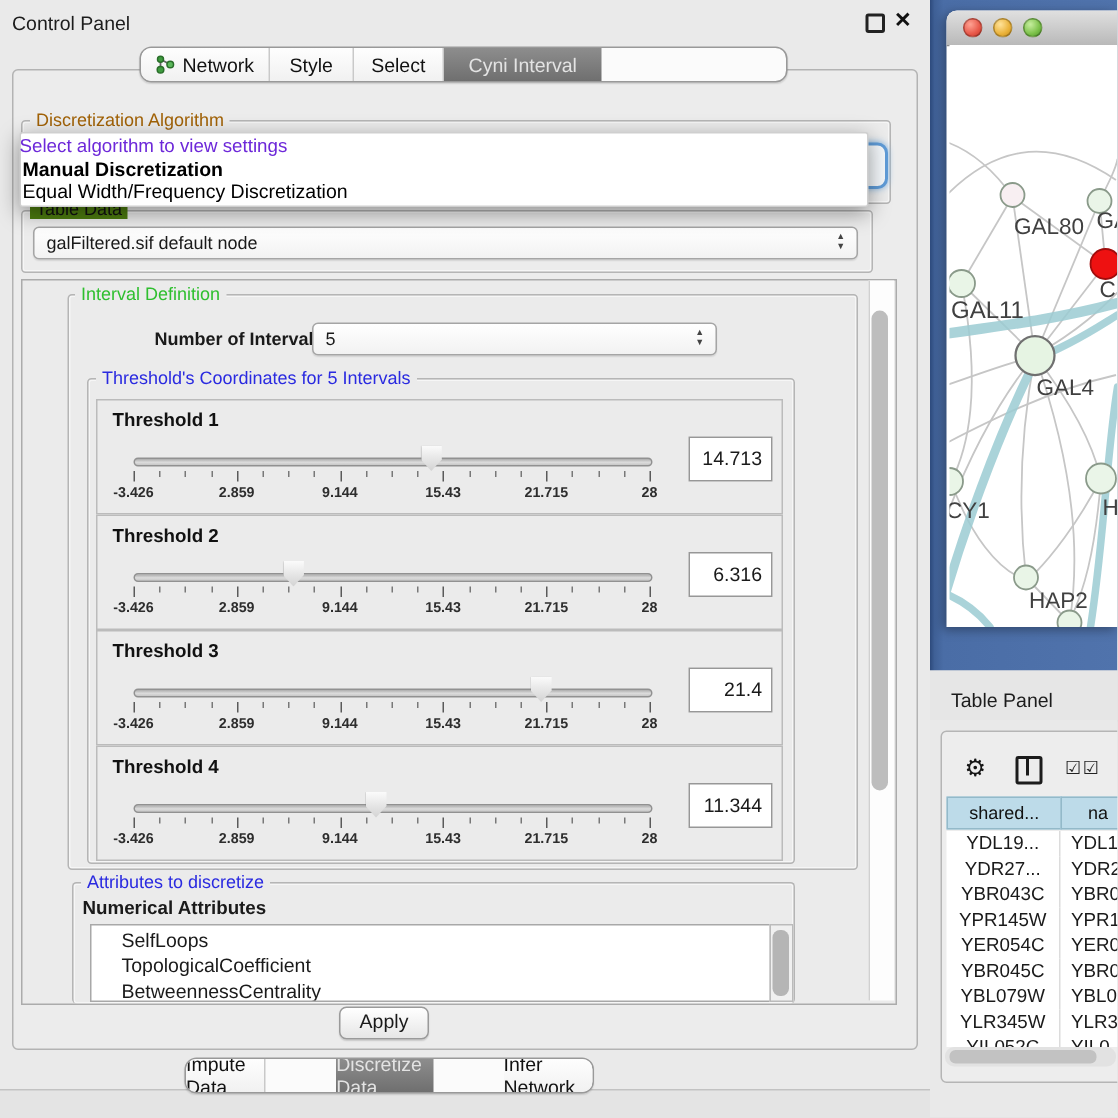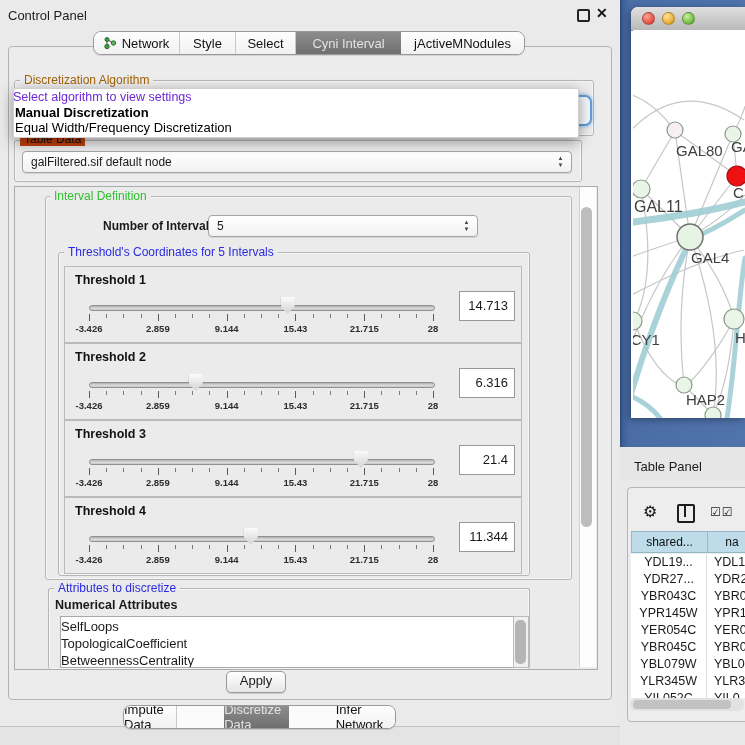--- a/index.html
+++ b/index.html
@@ -46,21 +46,21 @@
          clip-path:polygon(0 0,100% 0,100% 55%,50% 100%,0 55%);filter:drop-shadow(0 0 1px #777);}
   .ticks{position:absolute;left:0;top:23px;width:344px;height:8px;}
   .ticks .tick{position:absolute;top:0;width:1px;height:7px;background:#5a5a5a;}
   .ticks .tick.minor{height:4px;background:#787878;}
   .tick-labels{position:absolute;left:0;top:32px;width:344px;height:12px;}
   .tick-labels span{position:absolute;transform:translateX(-50%);font-size:9.5px;font-weight:bold;color:#2d2d2d;white-space:nowrap;}
   .thr-value{position:absolute;left:394px;top:24px;width:48px;height:28px;background:#fff;border:1px solid #979797;
              font-size:13px;text-align:right;line-height:28px;padding-right:6px;}
 
   .listbox{background:#fff;border:1px solid #a8a8a8;font-size:13px;overflow:hidden;}
-  .listbox div{padding-left:0;line-height:17px;white-space:nowrap;}
+  .listbox div{padding-left:20px;line-height:17px;white-space:nowrap;}
 
   .button{background:linear-gradient(#ffffff,#e6e6e6);border:1px solid #9a9a9a;border-radius:5px;
           font-size:13px;text-align:center;line-height:18px;box-shadow:0 1px 1px rgba(0,0,0,.15);}
 
   
   .popup{left:13px;top:88px;width:564px;height:48px;background:#fff;border:1px solid #cfcfcf;border-radius:2px;
          box-shadow:0 4px 14px rgba(0,0,0,.4);z-index:50;}
   .popup-ph{left:13px;top:90px;width:564px;text-align:left;font-size:12.5px;color:#6d28d9;z-index:51;}
   .popup-i1{left:15px;top:105px;font-size:13px;font-weight:bold;color:#000;z-index:51;}
   .popup-i2{left:15px;top:120px;font-size:13px;color:#000;z-index:51;}
@@ -124,31 +124,28 @@
     </div>
     <div class="seg" style="width:56px;">
       <span>Style</span>
     </div>
     <div class="seg" style="width:60px;">
       <span>Select</span>
     </div>
     <div class="seg sel" style="width:105px;">
       <span>Cyni Interval</span>
     </div>
-    <div class="seg" style="width:123px;">
-      <span>jActiveMNodules</span>
-    </div>
   </div>
 
   <div class="abs group" style="left:14px;top:80px;width:578px;height:54px;"></div>
   <div class="abs gtitle" style="left:20px;top:74px;color:#a16207;background:#ececec;">Discretization Algorithm</div>
   <div class="abs focus-stub"></div>
 
   <div class="abs group" style="left:14px;top:140px;width:566px;height:40px;"></div>
-  <div class="abs gtitle" style="left:20px;top:133px;color:#111;background:#c2410c;">Table Data</div>
+  <div class="abs gtitle" style="left:20px;top:133px;color:#111;background:#4d7c0f;">Table Data</div>
   <div class="abs combo" style="left:22px;top:151px;width:550px;height:22px;">
     <span>galFiltered.sif default node</span>
     <span class="stepper">
       <div>▲</div>
         <div>▼</div>
     </span>
   </div>
 
   <div class="abs scrollpane"></div>
   <div class="abs vtrack"></div>

